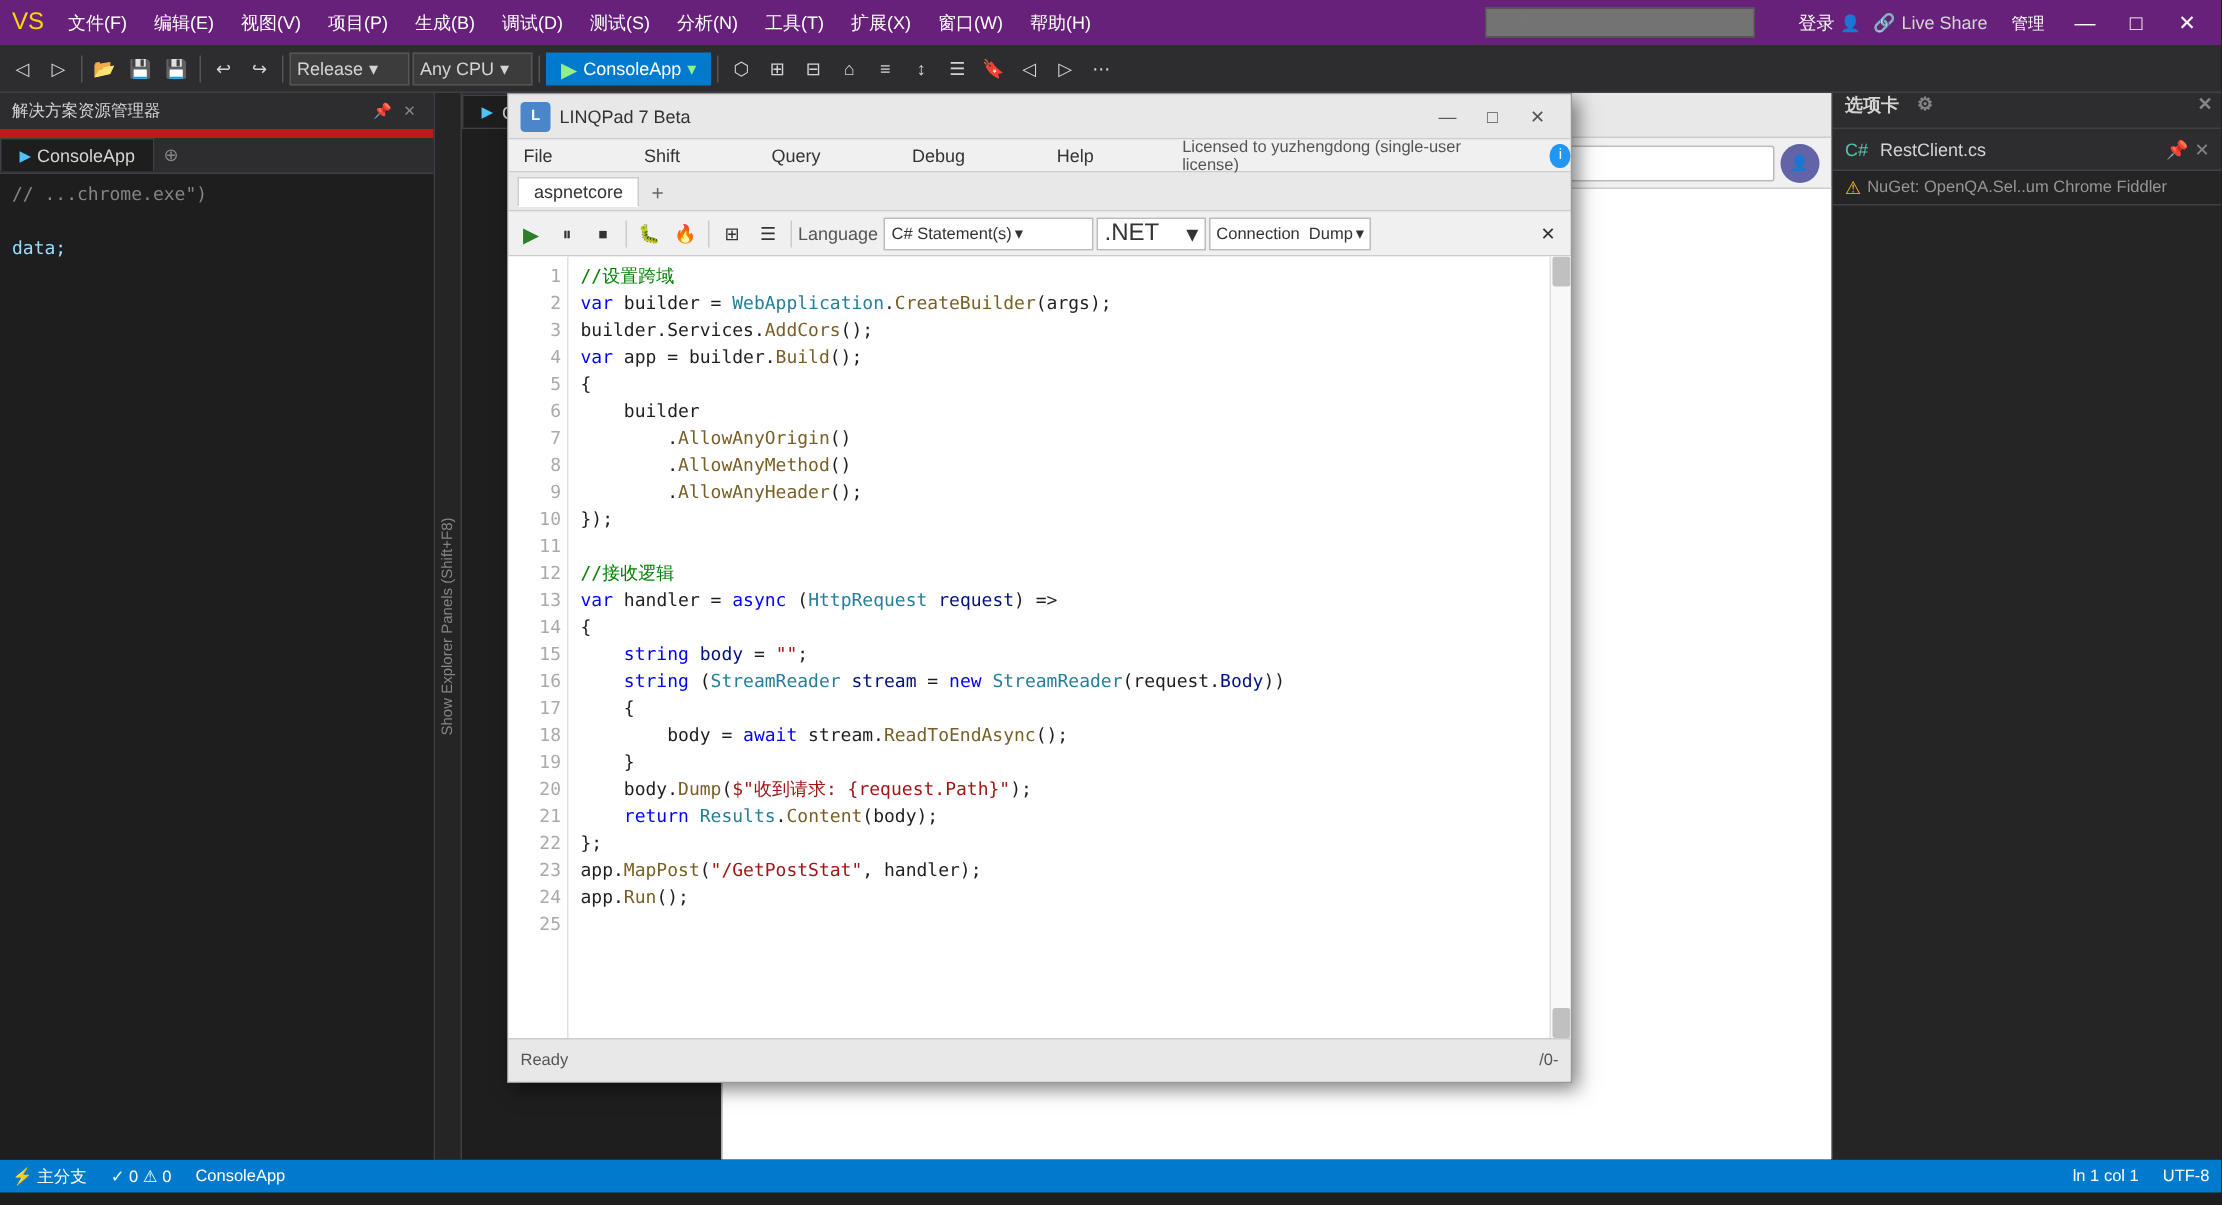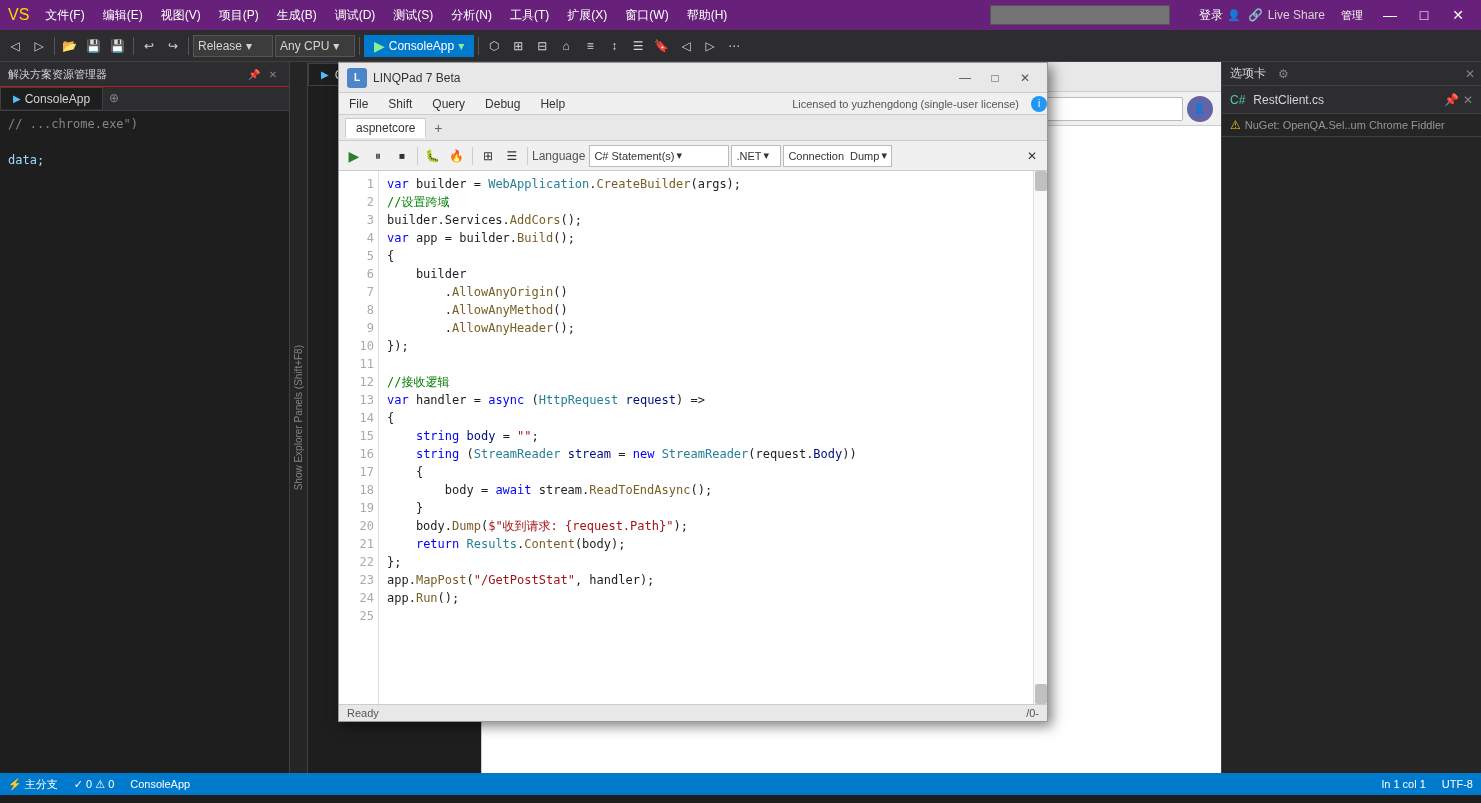--- a/index.html
+++ b/index.html
@@ -146,23 +146,23 @@
       border-right: 1px solid #3f3f46;
       display: flex;
       flex-direction: column;
     }
     .panel-titlebar {
       background: #2d2d30;
       padding: 4px 8px;
       font-size: 11px;
       color: #d4d4d4;
       display: flex;
-      align-items: flex-end;
+      align-items: flex-start;
       justify-content: space-between;
-      border-bottom: 1px solid #b91c1c;
+      border-bottom: 6px solid #b91c1c;
     }
     .panel-titlebar-btns {
       display: flex;
       gap: 2px;
     }
     .panel-titlebar-btn {
       width: 16px;
       height: 16px;
       display: flex;
       align-items: center;
@@ -185,22 +185,22 @@
       width: 260px;
       background: #252526;
       border-left: 1px solid #3f3f46;
       display: flex;
       flex-direction: column;
     }
     .right-panel-tabs {
       display: flex;
       background: #2d2d30;
       height: 24px;
-      align-items: center;
       border-bottom: 1px solid #3f3f46;
+      font-weight: bold;
     }
     .right-panel-close {
       margin-left: auto;
       cursor: pointer;
       padding: 0 6px;
       font-size: 12px;
       color: #858585;
     }
 
     
@@ -259,20 +259,21 @@
       color: #555;
     }
 
     
     .linqpad-menu {
       background: #f0f0f0;
       height: 22px;
       display: flex;
       align-items: center;
       border-bottom: 1px solid #ccc;
+      gap: 41px;
     }
     .linqpad-menu-item {
       padding: 2px 10px;
       font-size: 12px;
       color: #333;
       cursor: pointer;
     }
     .linqpad-license {
       margin-left: auto;
       font-size: 11px;
@@ -364,23 +365,23 @@
       gap: 2px;
       min-width: 140px;
     }
     .lq-net-dropdown {
       display: flex;
       align-items: center;
       background: white;
       border: 1px solid #bbb;
       height: 22px;
       padding: 0 4px;
-      font-size: 11px;
+      font-size: 16px;
       color: #333;
-      gap: 2px;
+      gap: 18px;
       min-width: 50px;
     }
     .lq-conn-dropdown {
       display: flex;
       align-items: center;
       background: white;
       border: 1px solid #bbb;
       height: 22px;
       padding: 0 4px;
       font-size: 11px;
@@ -420,21 +421,21 @@
     }
     .code-line { white-space: pre; }
     .kw { color: #0000ff; }
     .string { color: #a31515; }
     .comment { color: #008000; }
     .param { color: #001080; }
 
     
     .linqpad-statusbar {
       background: #e8e8e8;
-      height: 17px;
+      height: 29px;
       display: flex;
       align-items: center;
       padding: 0 8px;
       border-top: 1px solid #ccc;
       font-size: 11px;
       color: #555;
       justify-content: space-between;
     }
     .browser-tab-close {
       cursor: pointer;
@@ -746,22 +747,22 @@
             <div>18</div>
             <div>19</div>
             <div>20</div>
           <div>21</div>
             <div>22</div>
             <div>23</div>
             <div>24</div>
             <div>25</div>
         </div>
         <div class="code-content">
+          <div class="code-line"><span class="comment">//设置跨域</span></div>
           <div class="code-line"><span class="kw">var</span> builder = <span style="color:#267f99;">WebApplication</span>.<span style="color:#795e26;">CreateBuilder</span>(args);</div>
-          <div class="code-line"><span class="comment">//设置跨域</span></div>
           <div class="code-line">builder.Services.<span style="color:#795e26;">AddCors</span>();</div>
           <div class="code-line"><span class="kw">var</span> app = builder.<span style="color:#795e26;">Build</span>();</div>
           <div class="code-line">{</div>
           <div class="code-line">    builder</div>
           <div class="code-line">        .<span style="color:#795e26;">AllowAnyOrigin</span>()</div>
           <div class="code-line">        .<span style="color:#795e26;">AllowAnyMethod</span>()</div>
           <div class="code-line">        .<span style="color:#795e26;">AllowAnyHeader</span>();</div>
           <div class="code-line">});</div>
           <div class="code-line">&nbsp;</div>
           <div class="code-line"><span class="comment">//接收逻辑</span></div>

